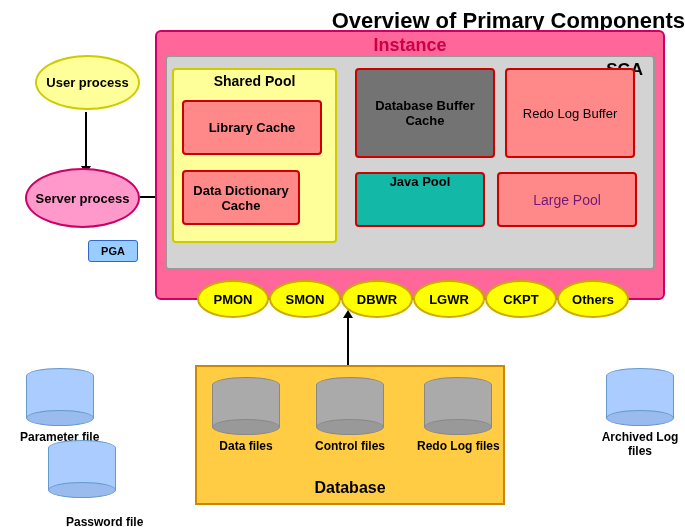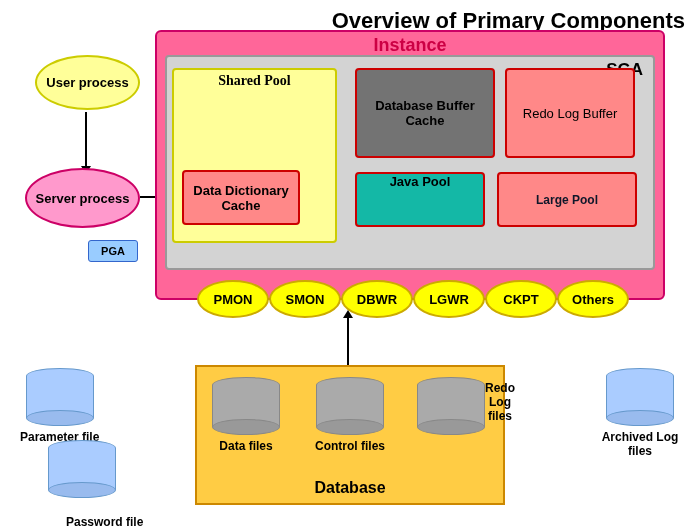--- a/index.html
+++ b/index.html
@@ -75,21 +75,20 @@
       background: #ffff99;
       border: 2px solid #cccc00;
       border-radius: 4px;
     }
     .shared-pool-label {
       text-align: center;
       font-size: 14px;
       font-weight: bold;
       color: #000;
       padding: 3px 0;
-      font-family: Liberation Serif, serif;
     }
 
     
     .library-cache-box {
       position: absolute;
       left: 182px;
       top: 100px;
       width: 140px;
       height: 55px;
       background: #ff8888;
@@ -199,23 +198,23 @@
       height: 55px;
       background: #ff8888;
       border: 2px solid #cc0000;
       border-radius: 4px;
       display: flex;
       align-items: center;
       justify-content: center;
     }
     .large-pool-label {
       text-align: center;
-      font-size: 12px;
-      font-weight: bold;
-      color: #0f172a;
+      font-size: 14px;
+      font-weight: normal;
+      color: #701a75;
     }
 
     
     .process-row {
       position: absolute;
       left: 163px;
       top: 280px;
       width: 500px;
       display: flex;
       gap: 0;
@@ -454,20 +453,23 @@
   </div>
 
   <div class="sga-box">
     <span class="sga-label">SGA</span>
   </div>
 
   <div class="shared-pool-box">
     <div class="shared-pool-label">Shared Pool</div>
   </div>
 
+  <div class="library-cache-box">
+    <span class="library-cache-label">Library Cache</span>
+  </div>
 
   <div class="dict-cache-box">
     <span class="dict-cache-label">Data Dictionary Cache</span>
   </div>
 
   <div class="db-buffer-box">
     <span class="db-buffer-label">Database Buffer Cache</span>
   </div>
 
   <div class="redo-log-buffer-box">
@@ -506,21 +508,21 @@
 
     <div style="position:absolute; left:118px; top:10px; display:flex; flex-direction:column; align-items:center;">
       <div class="file-cyl">
         <div class="file-cyl-top"></div>
         <div class="file-cyl-mid"></div>
         <div class="file-cyl-bot"></div>
       </div>
       <div style="font-size:12px;font-weight:bold;text-align:center;margin-top:4px;">Control files</div>
     </div>
 
-    <div style="position:absolute; left:220px; top:10px; display:flex; flex-direction:row; align-items:flex-start;">
+    <div style="position:absolute; left:220px; top:10px; display:flex; flex-direction:column; align-items:center;">
       <div class="file-cyl">
         <div class="file-cyl-top"></div>
         <div class="file-cyl-mid"></div>
         <div class="file-cyl-bot"></div>
       </div>
       <div style="font-size:12px;font-weight:bold;text-align:center;margin-top:4px;">Redo Log files</div>
     </div>
 
     <div class="database-label">Database</div>
   </div>

